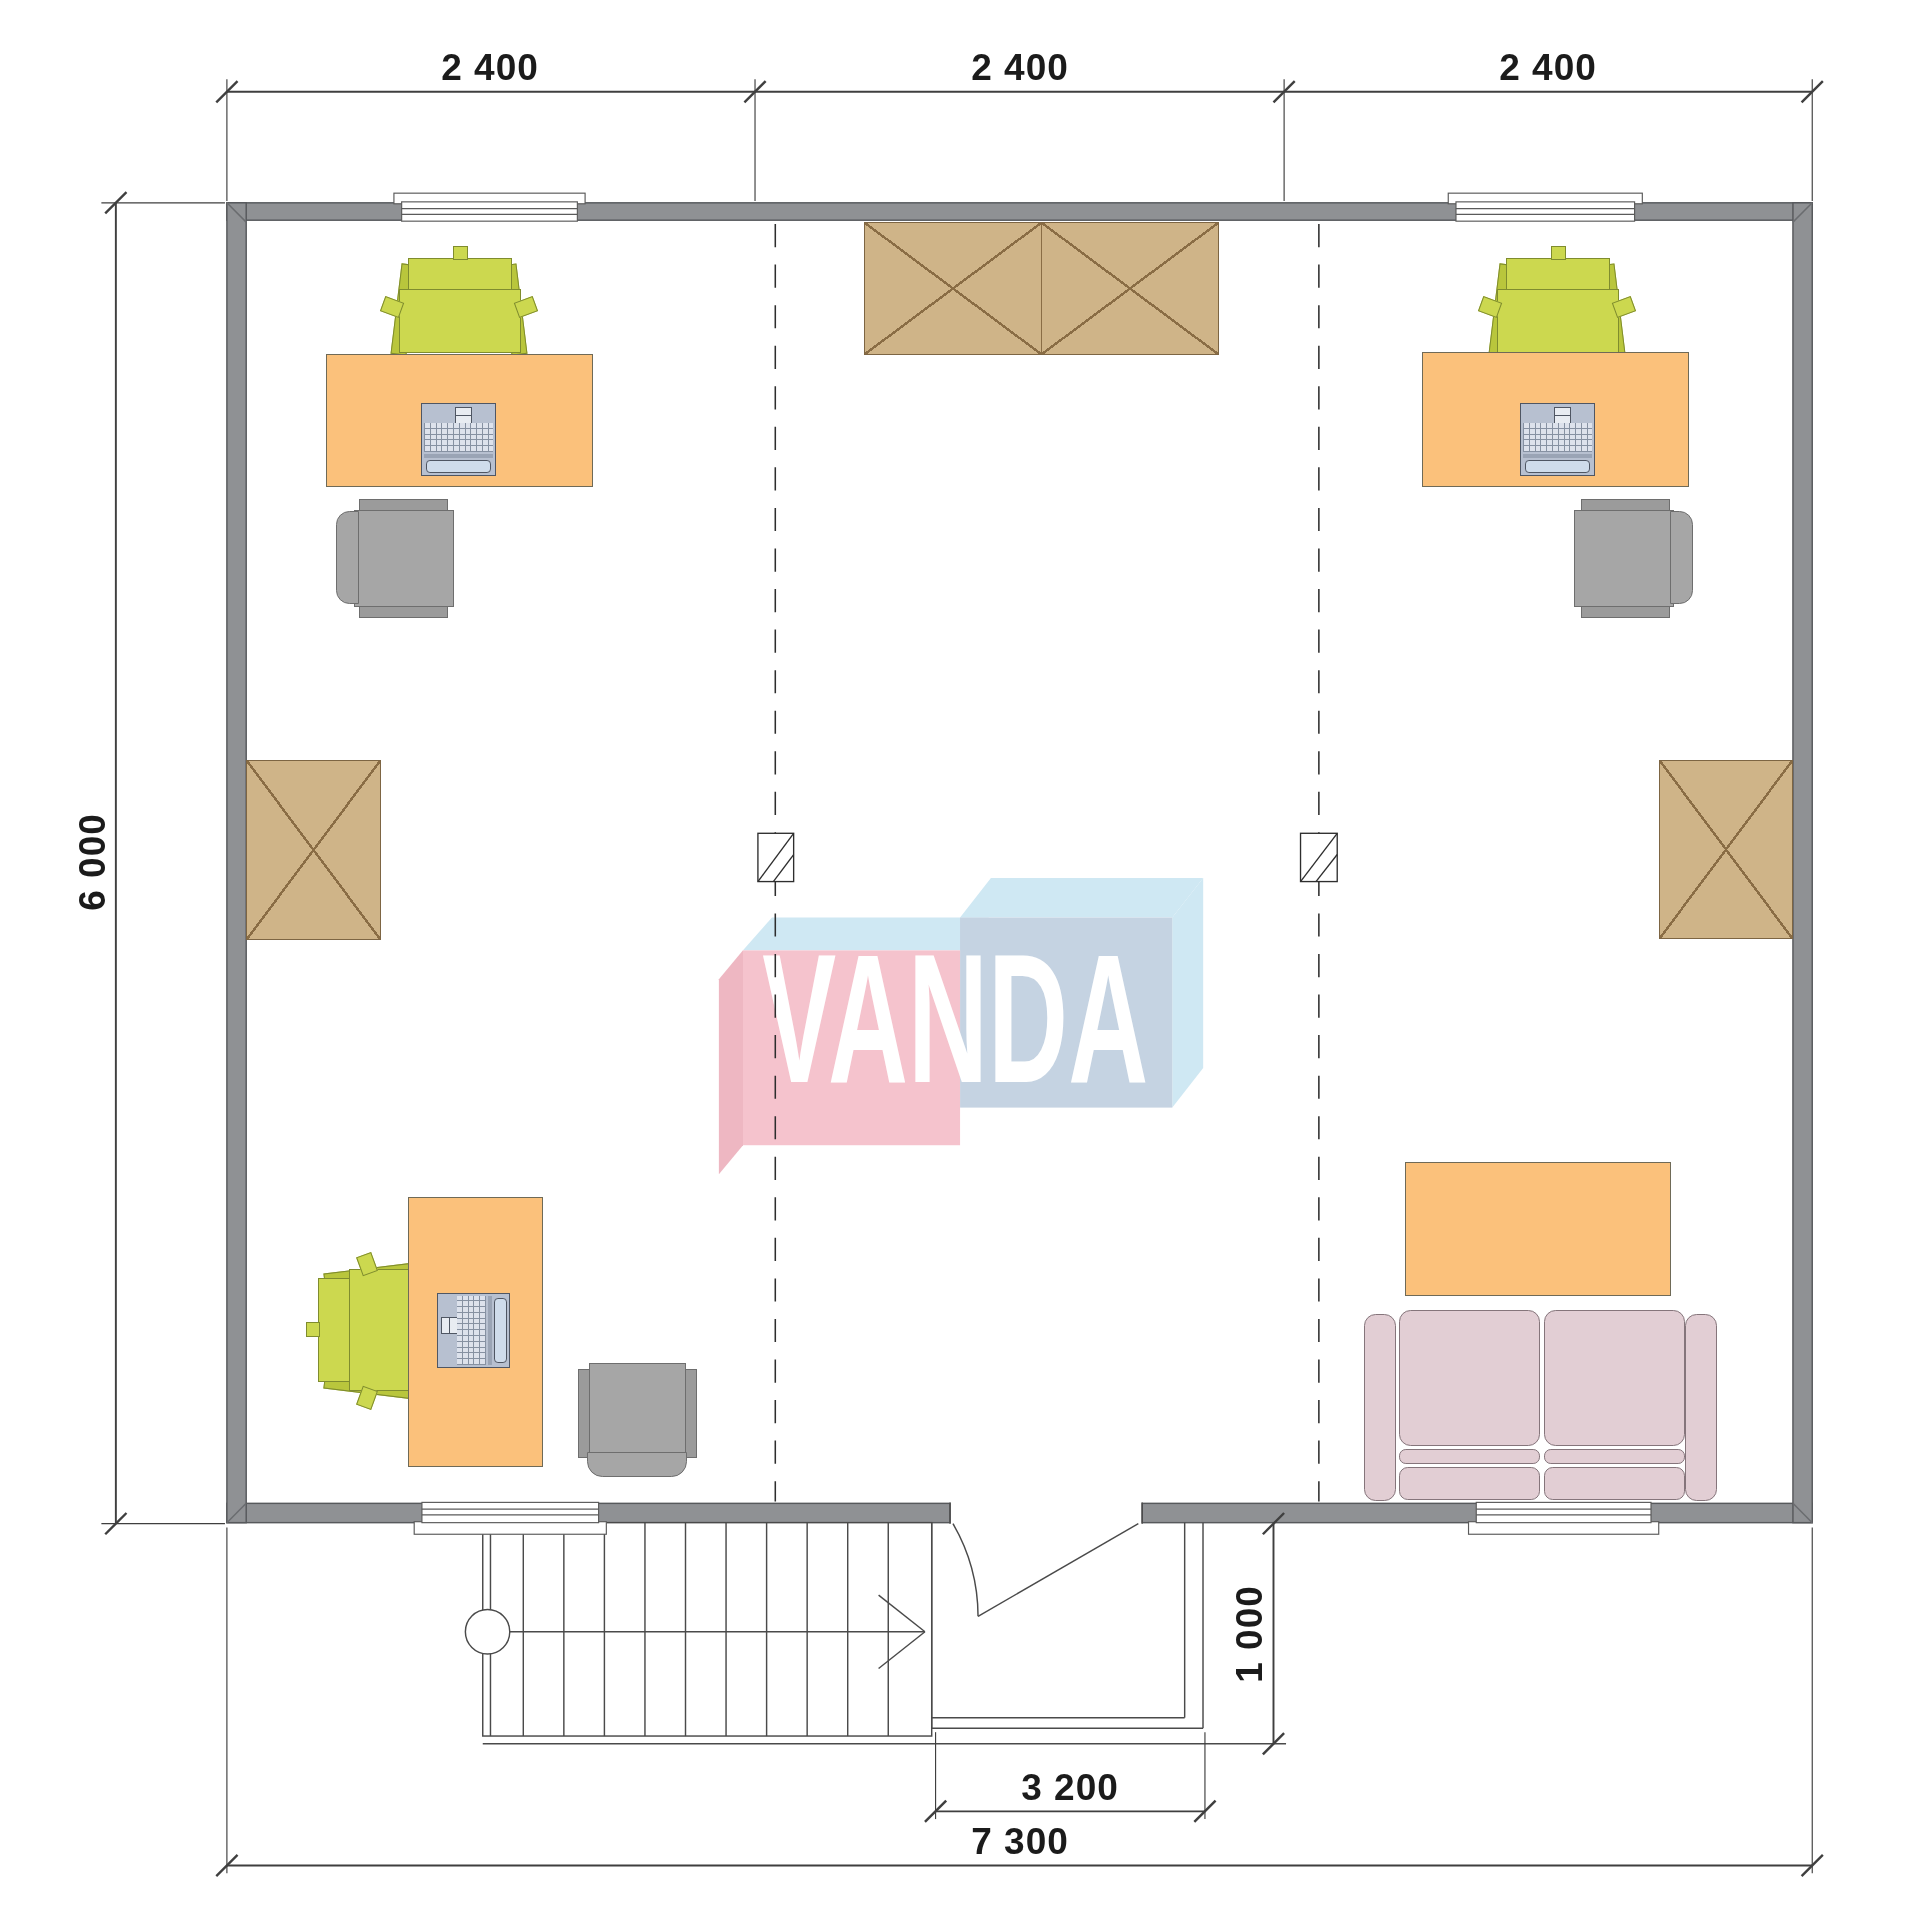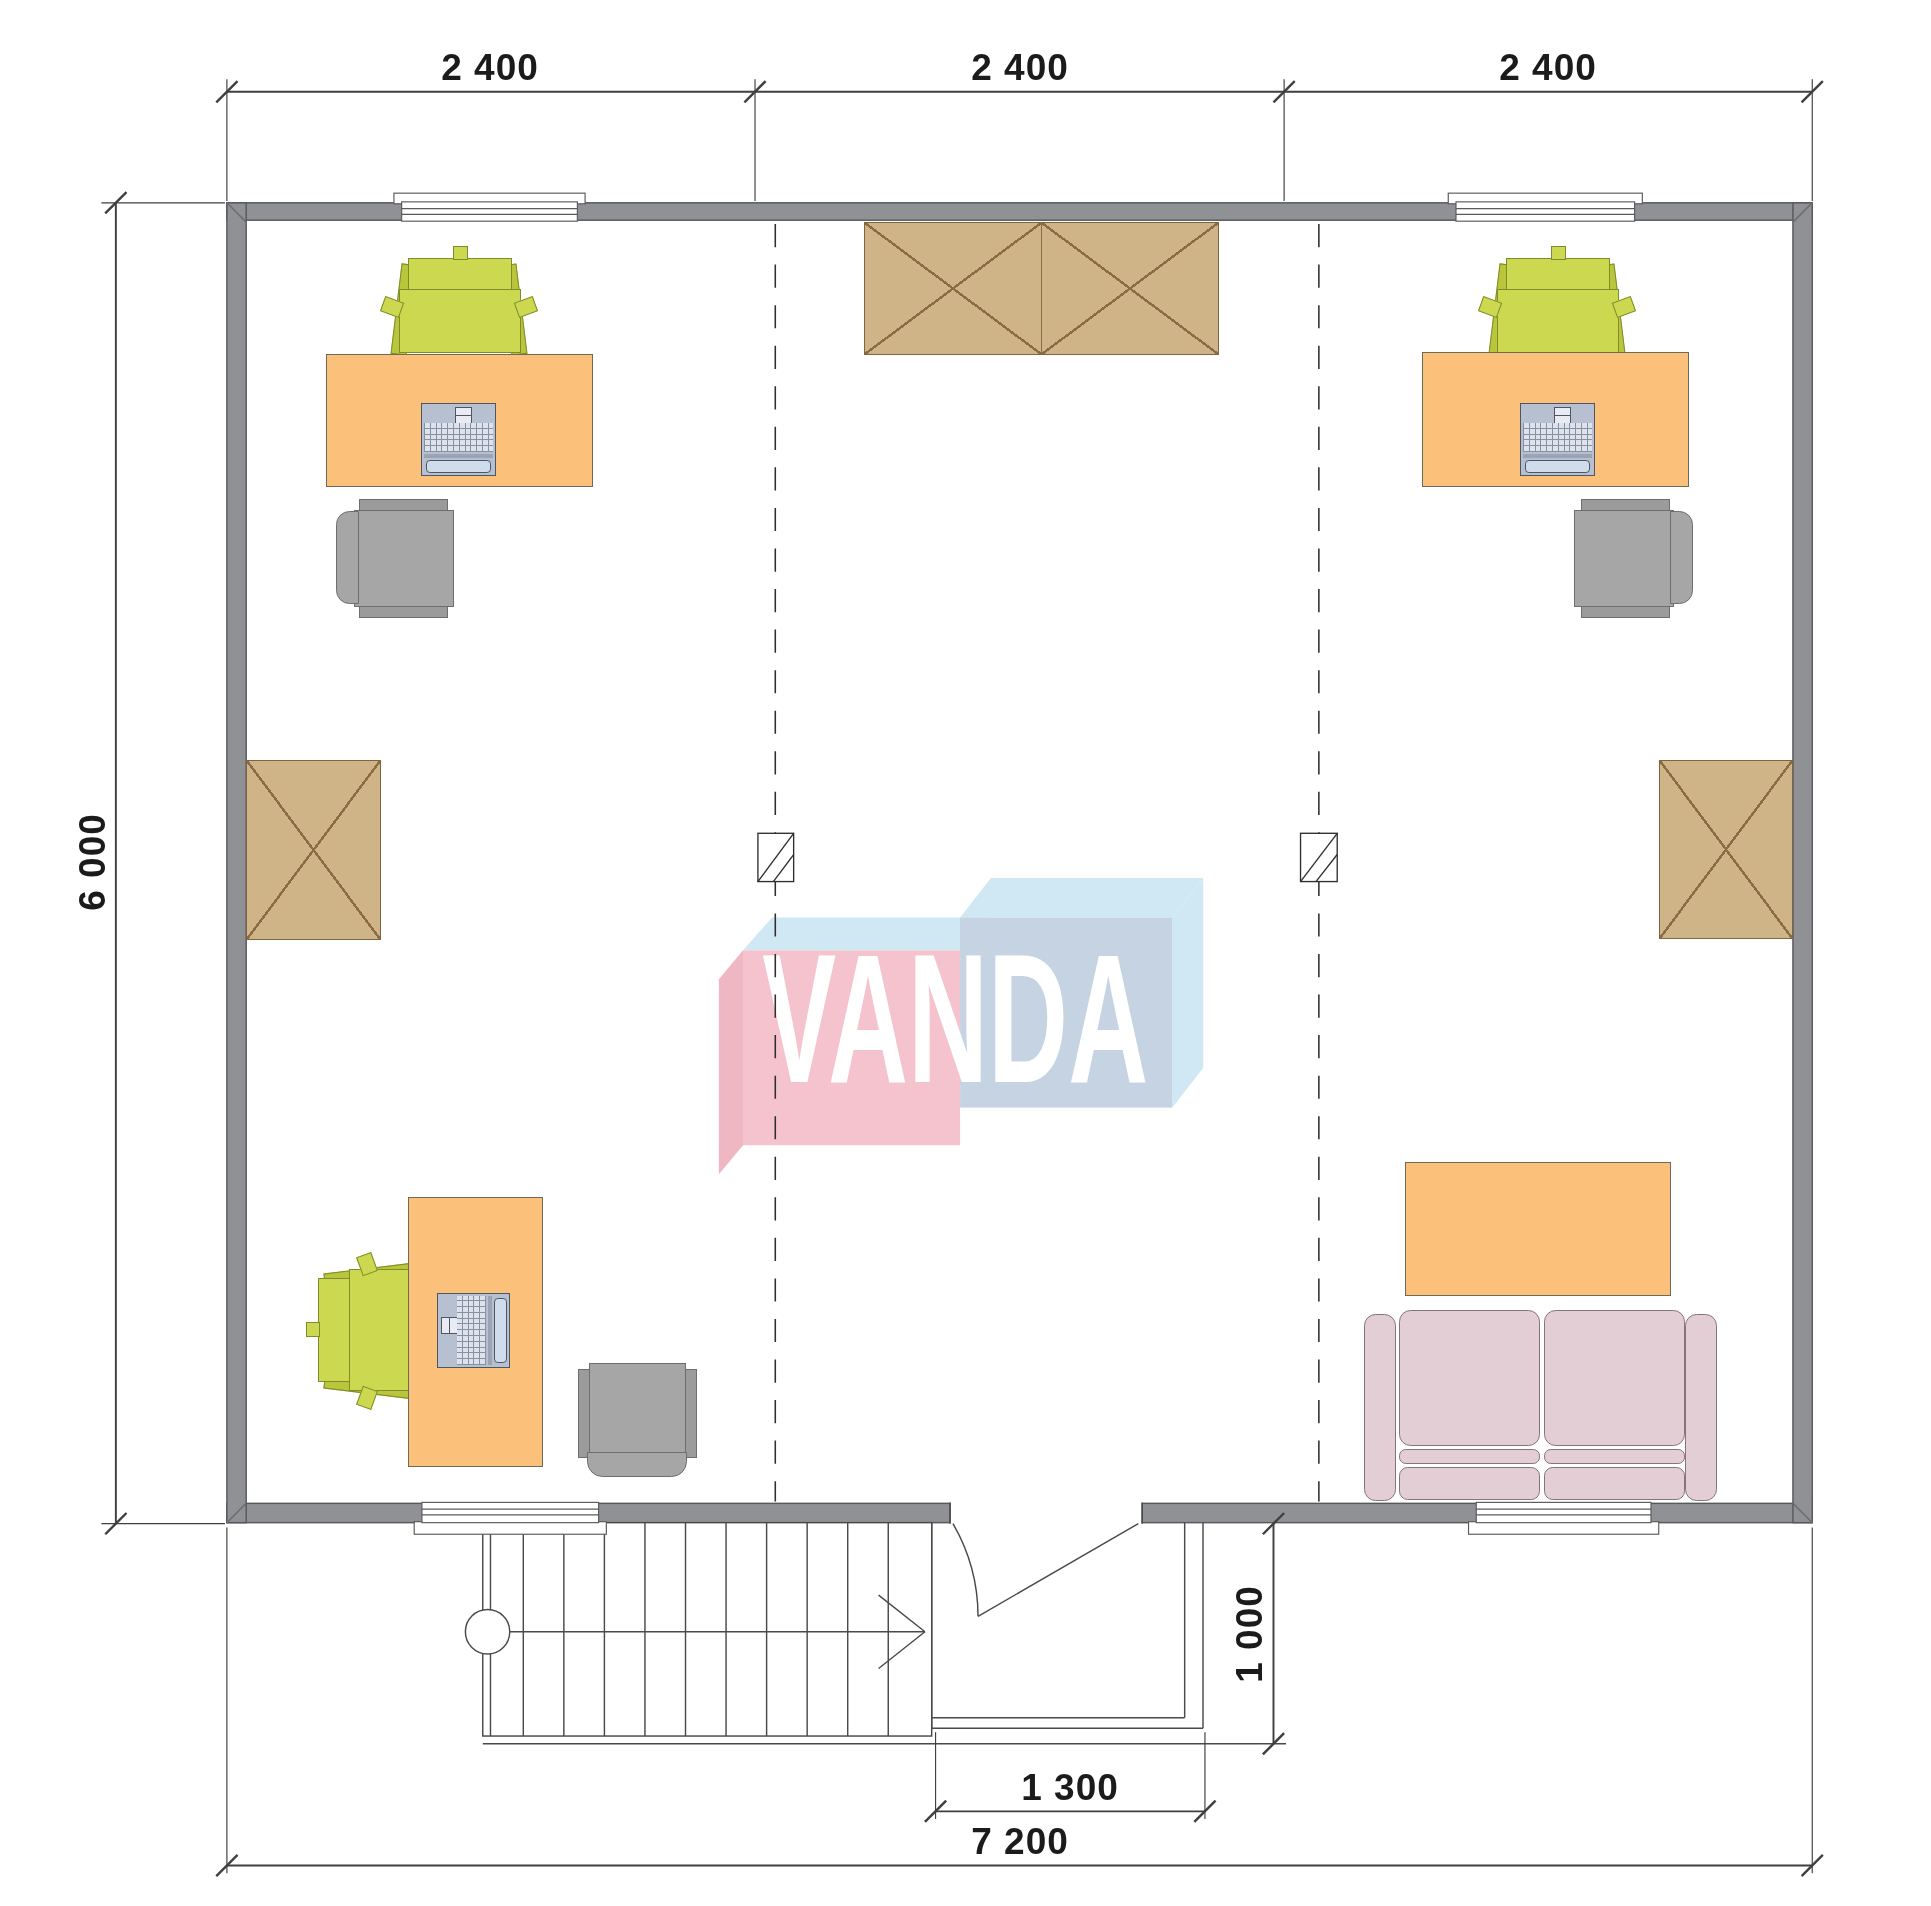--- a/index.html
+++ b/index.html
@@ -381,18 +381,18 @@
       <div class="part seat-r"></div>
     </div>
   </div>
 
   <div class="layer layer-labels">
     <div class="dim-label" style="left:490px;top:68px;">2 400</div>
     <div class="dim-label" style="left:1020px;top:68px;">2 400</div>
     <div class="dim-label" style="left:1548px;top:68px;">2 400</div>
     <div class="dim-label rot" style="left:93px;top:862px;">6 000</div>
     <div class="dim-label rot" style="left:1250px;top:1634px;">1 000</div>
-    <div class="dim-label" style="left:1070px;top:1788px;">1 300</div>
-    <div class="dim-label" style="left:1020px;top:1842px;">7 200</div>
+    <div class="dim-label" style="left:1070px;top:1788px;">3 200</div>
+    <div class="dim-label" style="left:1020px;top:1842px;">7 300</div>
   </div>
 
 </div>
 
 
 </body></html>

